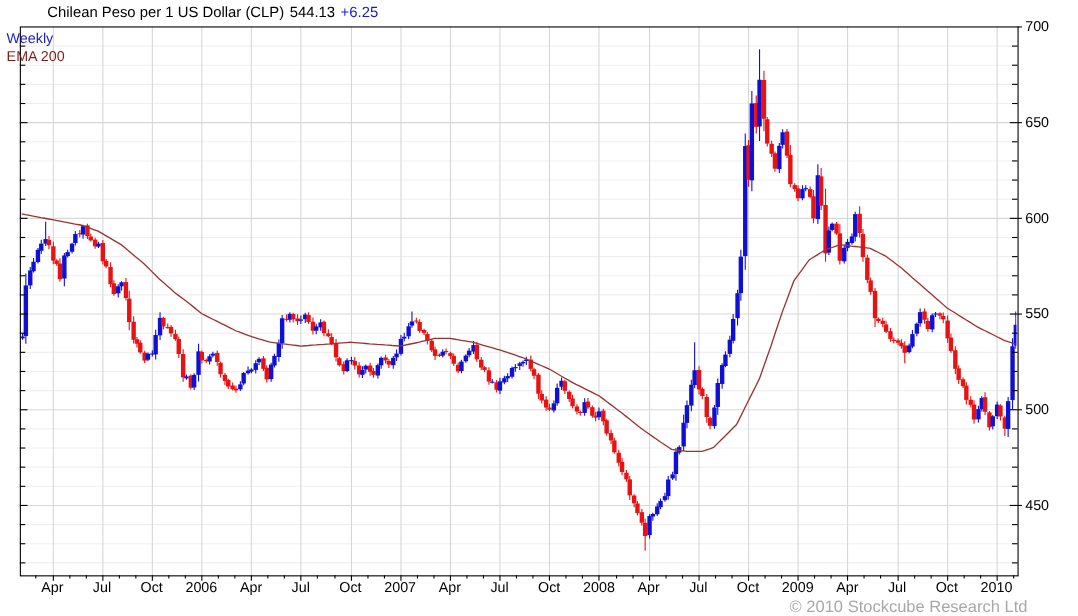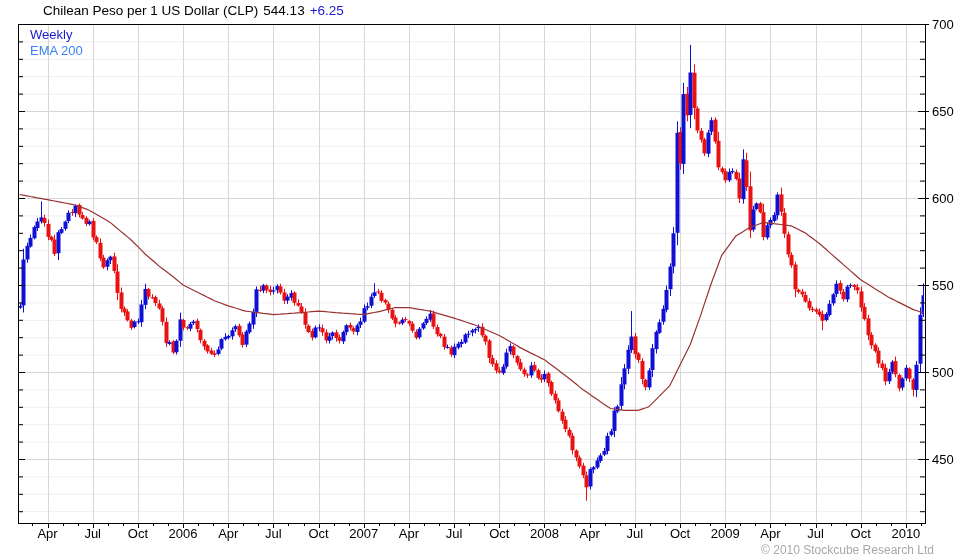--- a/index.html
+++ b/index.html
@@ -3,24 +3,24 @@
 <meta charset="utf-8">
 <style>
   html,body{margin:0;padding:0;background:#ffffff;}
   #app{position:relative;width:980px;height:560px;background:#ffffff;overflow:hidden;
        font-family:"Liberation Sans", sans-serif;}
   .titlebar{position:absolute;left:18px;top:3px;right:46px;display:flex;
             justify-content:space-between;align-items:flex-start;font-size:13.5px;color:#000;margin-left:25px;}
   .title-left span{margin-right:5px;}
   .chg{color:#1a1acc;}
   .title-right span{margin-left:26px;}
-  .legend{position:absolute;left:30px;top:27px;font-size:13px;line-height:16px;}
+  .legend{position:absolute;left:6px;top:27px;font-size:13px;line-height:16px;}
   .legend .lg-weekly{color:#1a1acc;}
   .legend .lg-ema{color:#993333;}
-  .copyright{position:absolute;right:46px;top:543px;font-size:12px;color:#a8a8a8;}
+  .copyright{position:absolute;right:46px;top:543px;font-size:15px;color:#a8a8a8;}
   svg{position:absolute;left:0;top:0;}
   svg text{font-family:"Liberation Sans", sans-serif;font-size:13px;fill:#000;}
 </style>
 </head>
 <body>
 
 <div id="app">
 
   <div class="titlebar">
     <div class="title-left">
@@ -761,18 +761,18 @@
         <text x="725.1819923371647" y="538" text-anchor="middle">2009</text>
         <text x="770.3582375478927" y="538" text-anchor="middle">Apr</text>
         <text x="815.5344827586207" y="538" text-anchor="middle">Jul</text>
         <text x="860.7107279693487" y="538" text-anchor="middle">Oct</text>
         <text x="905.8869731800767" y="538" text-anchor="middle">2010</text>
       </g>
     </svg>
 
   <div class="legend">
     <div class="lg-weekly" style="color: rgb(26, 26, 204);">Weekly</div>
-    <div class="lg-ema" style="color: #3b82f6;">EMA 200</div>
+    <div class="lg-ema" style="color: #7f1d1d;">EMA 200</div>
   </div>
 
   <div class="copyright" style="color: rgb(168, 168, 168);">© 2010 Stockcube Research Ltd</div>
 
 </div>
 
 </body></html>

